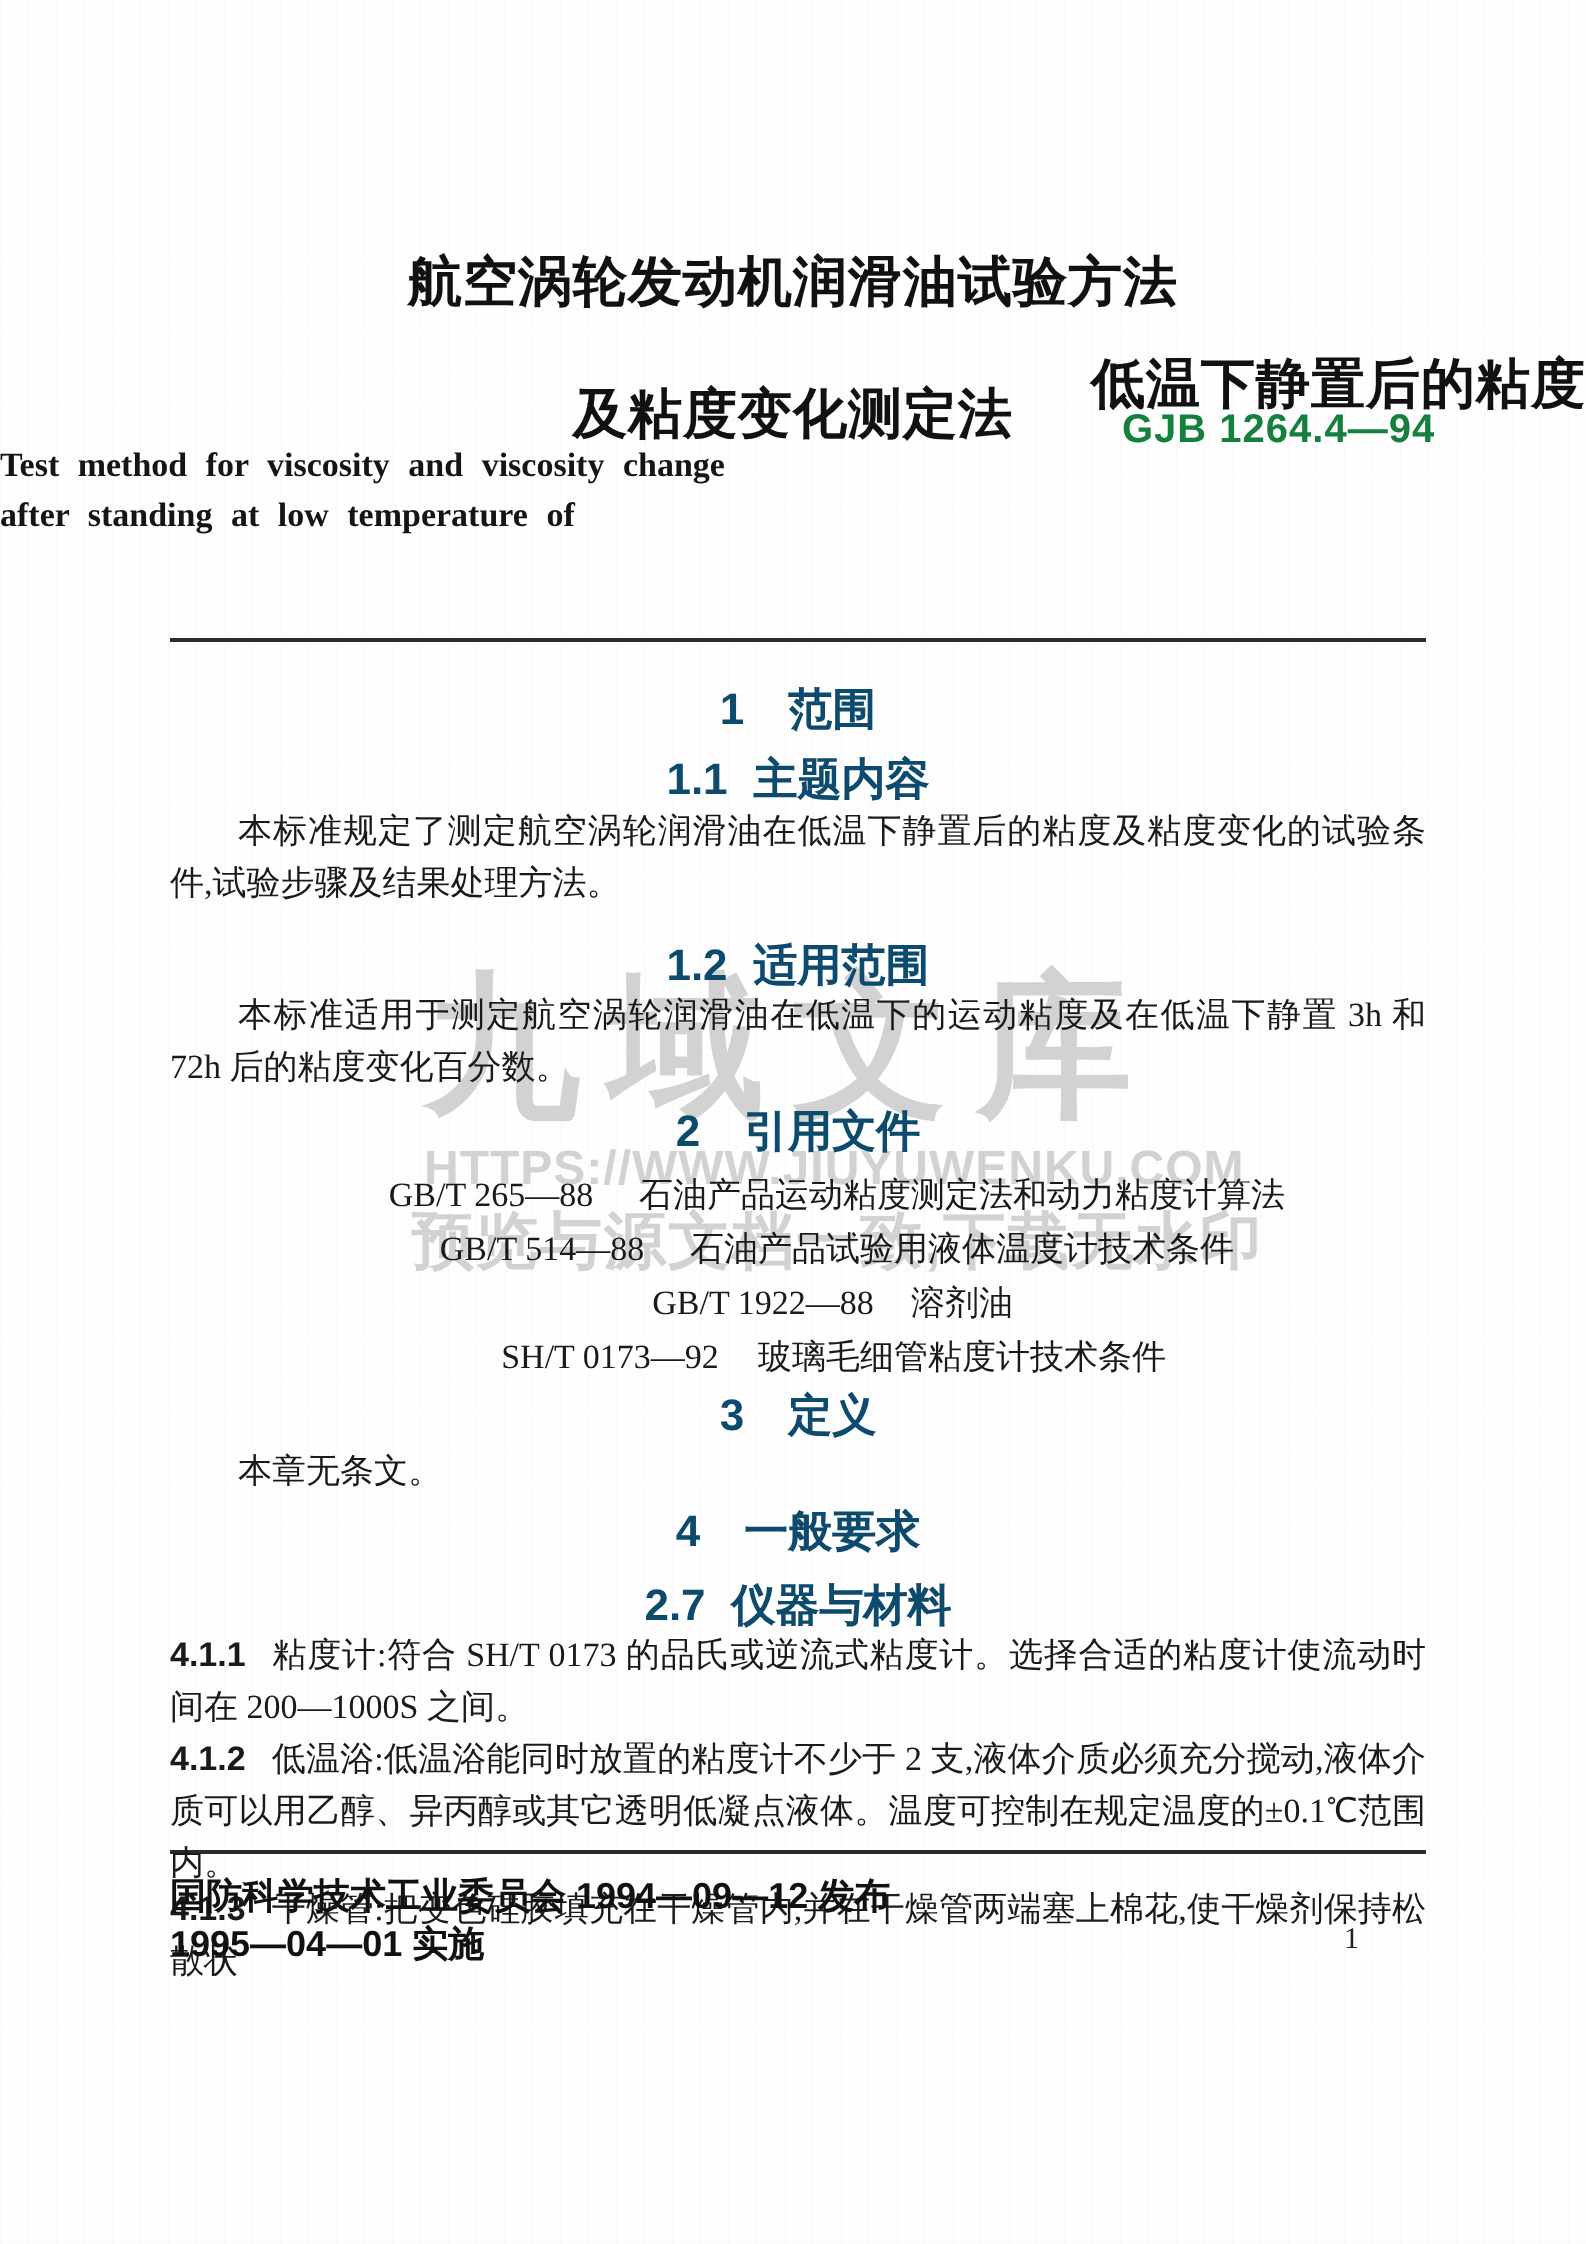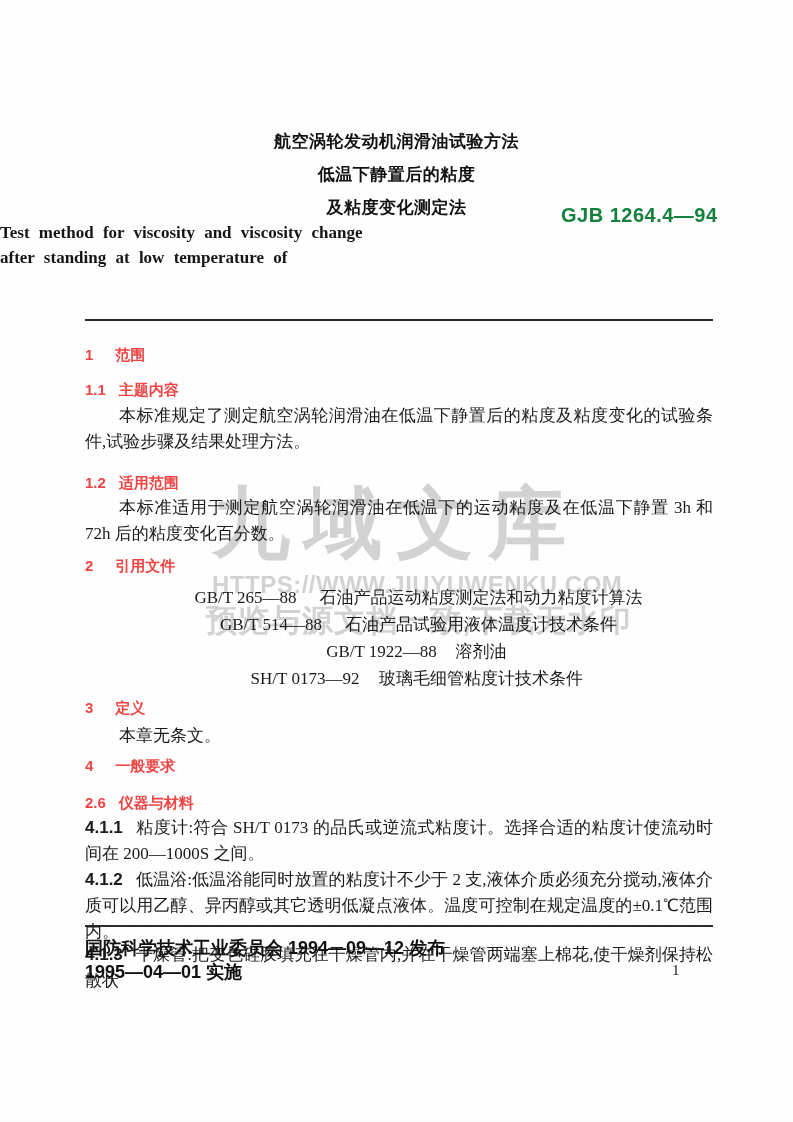--- a/index.html
+++ b/index.html
@@ -27,25 +27,25 @@
     text-align:center;
     font-family:"Liberation Sans", sans-serif;
     font-weight:bold;font-size:24px;
     letter-spacing:8px;text-indent:8px;
     color:#111;
   }
   .title-cn{
     position:absolute;left:0;width:100%;
     text-align:center;
     font-family:"Liberation Sans", sans-serif;
-    font-weight:bold;font-size:17px;line-height:25px;
+    font-weight:bold;font-size:27px;line-height:25px;
     letter-spacing:0.5px;color:#111;
   }
   .title-cn.l1{top:129px;}
-  .title-cn.l2{top:162px;}
+  .title-cn.l2{top:180px;text-align:right;}
   .title-cn.l3{top:195px;}
   .gjb-num{
     position:absolute;left:561px;top:204px;
     font-family:"Liberation Sans", sans-serif;
     font-weight:bold;font-size:20px;
     font-stretch:condensed;
     letter-spacing:0.5px;color:#15803d;white-space:nowrap;
   }
   .title-en{
     position:absolute;left:0;width:100%;
@@ -84,22 +84,22 @@
   }
 
   
   .body{
     position:absolute;left:85px;top:338px;width:628px;z-index:2;
     font-size:17px;line-height:26px;
     text-align:justify;
   }
   .h1,.h2{
     font-family:"Liberation Sans", sans-serif;
-    font-weight:bold;font-size:15px;line-height:18px;
-    color:#ef4444;text-align:left;
+    font-weight:bold;font-size:22px;line-height:18px;
+    color:#0c4a6e;text-align:center;
   }
   .h-num{display:inline-block;}
   .h1 .h-num{margin-right:22px;}
   .h2 .h-num{margin-right:13px;}
   .para{margin:0;text-indent:2em;}
   .clause{margin:0;}
   .c-num{
     font-family:"Liberation Sans", sans-serif;
     font-weight:bold;margin-right:13px;
   }
@@ -193,21 +193,21 @@
     <div class="h1 mt-h1-3">
       <span class="h-num">3</span><span>定义</span>
     </div>
     <p class="para mt-p3">本章无条文。</p>
 
     <div class="h1 mt-h1-4">
       <span class="h-num">4</span><span>一般要求</span>
     </div>
 
     <div class="h2 mt-h2-41">
-      <span class="h-num">2.6</span><span>仪器与材料</span>
+      <span class="h-num">2.7</span><span>仪器与材料</span>
     </div>
 
     <p class="clause mt-c411">
       <span class="c-num">4.1.1</span><span>粘度计:符合 SH/T 0173 的品氏或逆流式粘度计。选择合适的粘度计使流动时间在 200—1000S 之间。</span>
     </p>
     <p class="clause mt-c412">
       <span class="c-num">4.1.2</span><span>低温浴:低温浴能同时放置的粘度计不少于 2 支,液体介质必须充分搅动,液体介质可以用乙醇、异丙醇或其它透明低凝点液体。温度可控制在规定温度的±0.1℃范围内。</span>
     </p>
     <p class="clause mt-c413">
       <span class="c-num">4.1.3</span><span>干燥管:把变色硅胶填充在干燥管内,并在干燥管两端塞上棉花,使干燥剂保持松散状</span>

